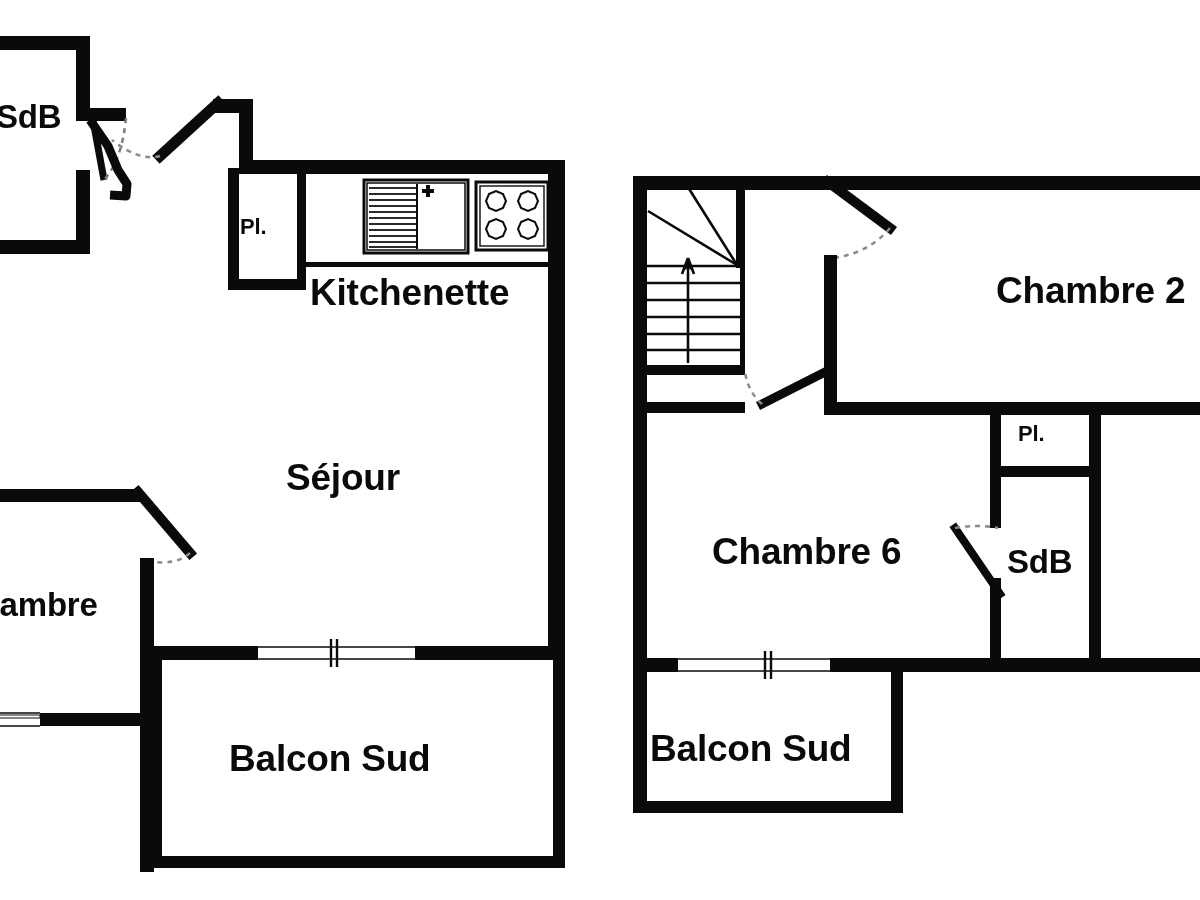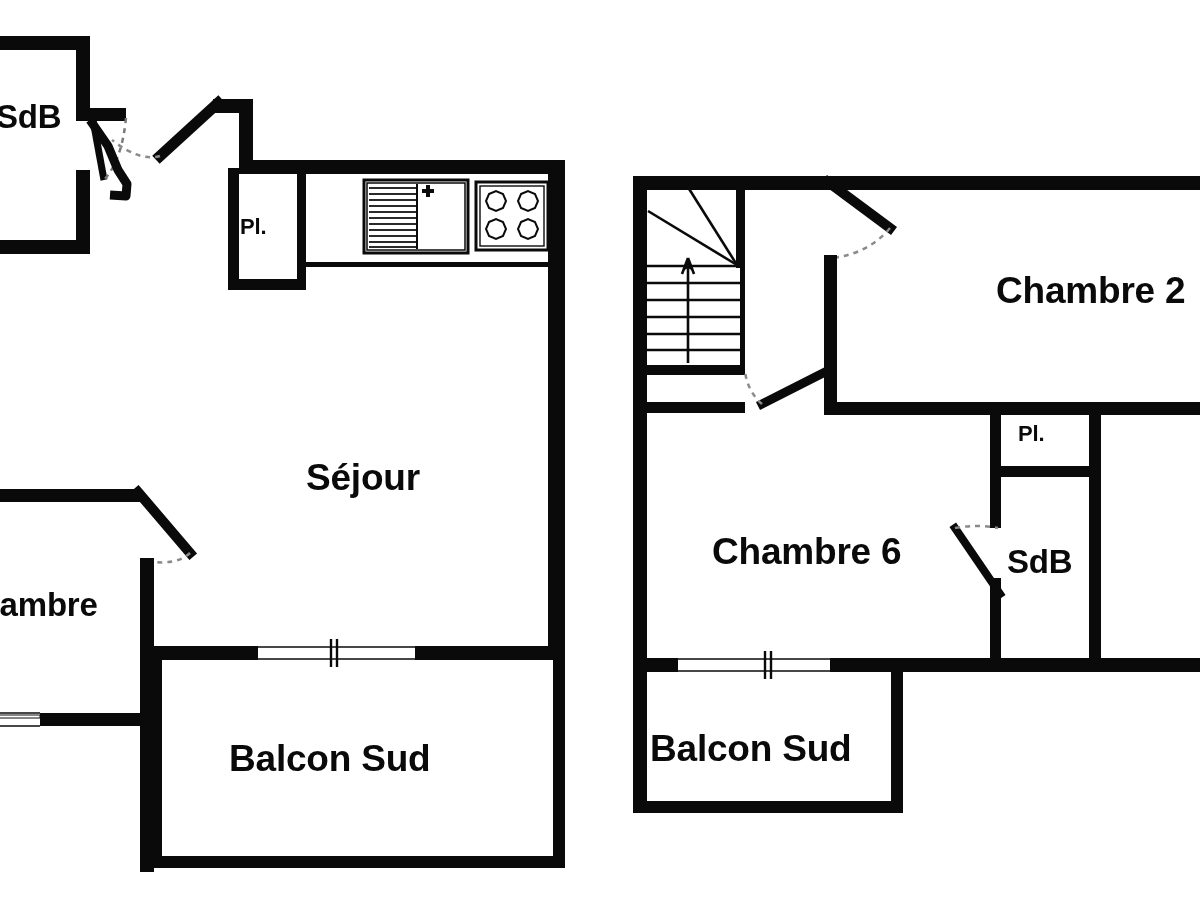--- a/index.html
+++ b/index.html
@@ -222,22 +222,23 @@
         <rect x="633" y="801" width="270" height="12" fill="#0a0a0a"></rect>
         <rect x="891" y="668" width="12" height="145" fill="#0a0a0a"></rect>
       </g>
     </g>
   </svg>
 
   <div class="room-label lbl-lg" style="left:-4px; top:100px;">SdB</div>
 
   <div class="room-label lbl-md" style="left:240px; top:216px;">Pl.</div>
 
-
-  <div class="room-label lbl-xl" style="left:306px; top:459px;">Séjour</div>
+  <div class="room-label lbl-xl" style="left:310px; top:274px;">Kitchenette</div>
+
+  <div class="room-label lbl-xl" style="left:286px; top:459px;">Séjour</div>
 
   <div class="room-label lbl-lg" style="left:-44px; top:588px;">Chambre</div>
 
   <div class="room-label lbl-xl" style="left:229px; top:740px;">Balcon Sud</div>
 
   <div class="room-label lbl-xl" style="left:996px; top:272px;">Chambre 2</div>
 
   <div class="room-label lbl-md" style="left:1018px; top:423px;">Pl.</div>
 
   <div class="room-label lbl-xl" style="left:712px; top:533px;">Chambre 6</div>

